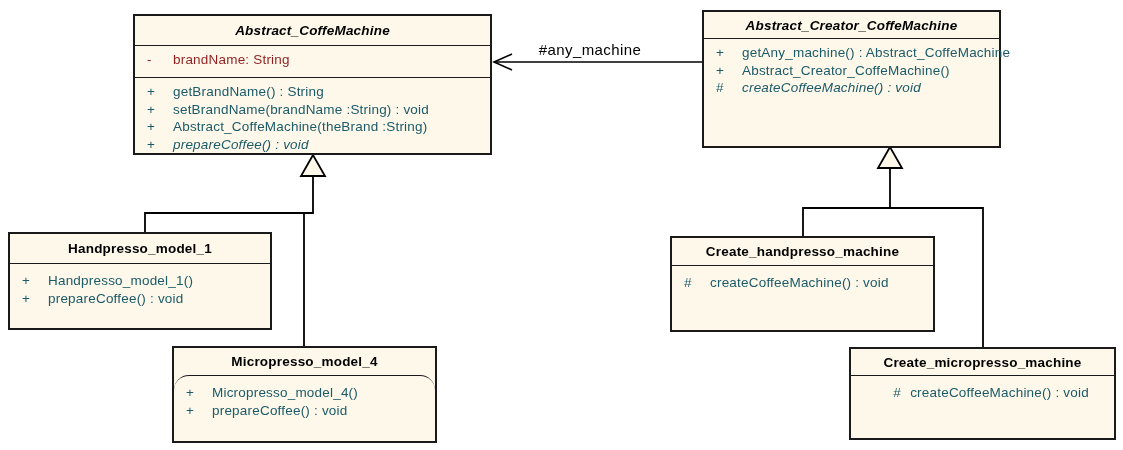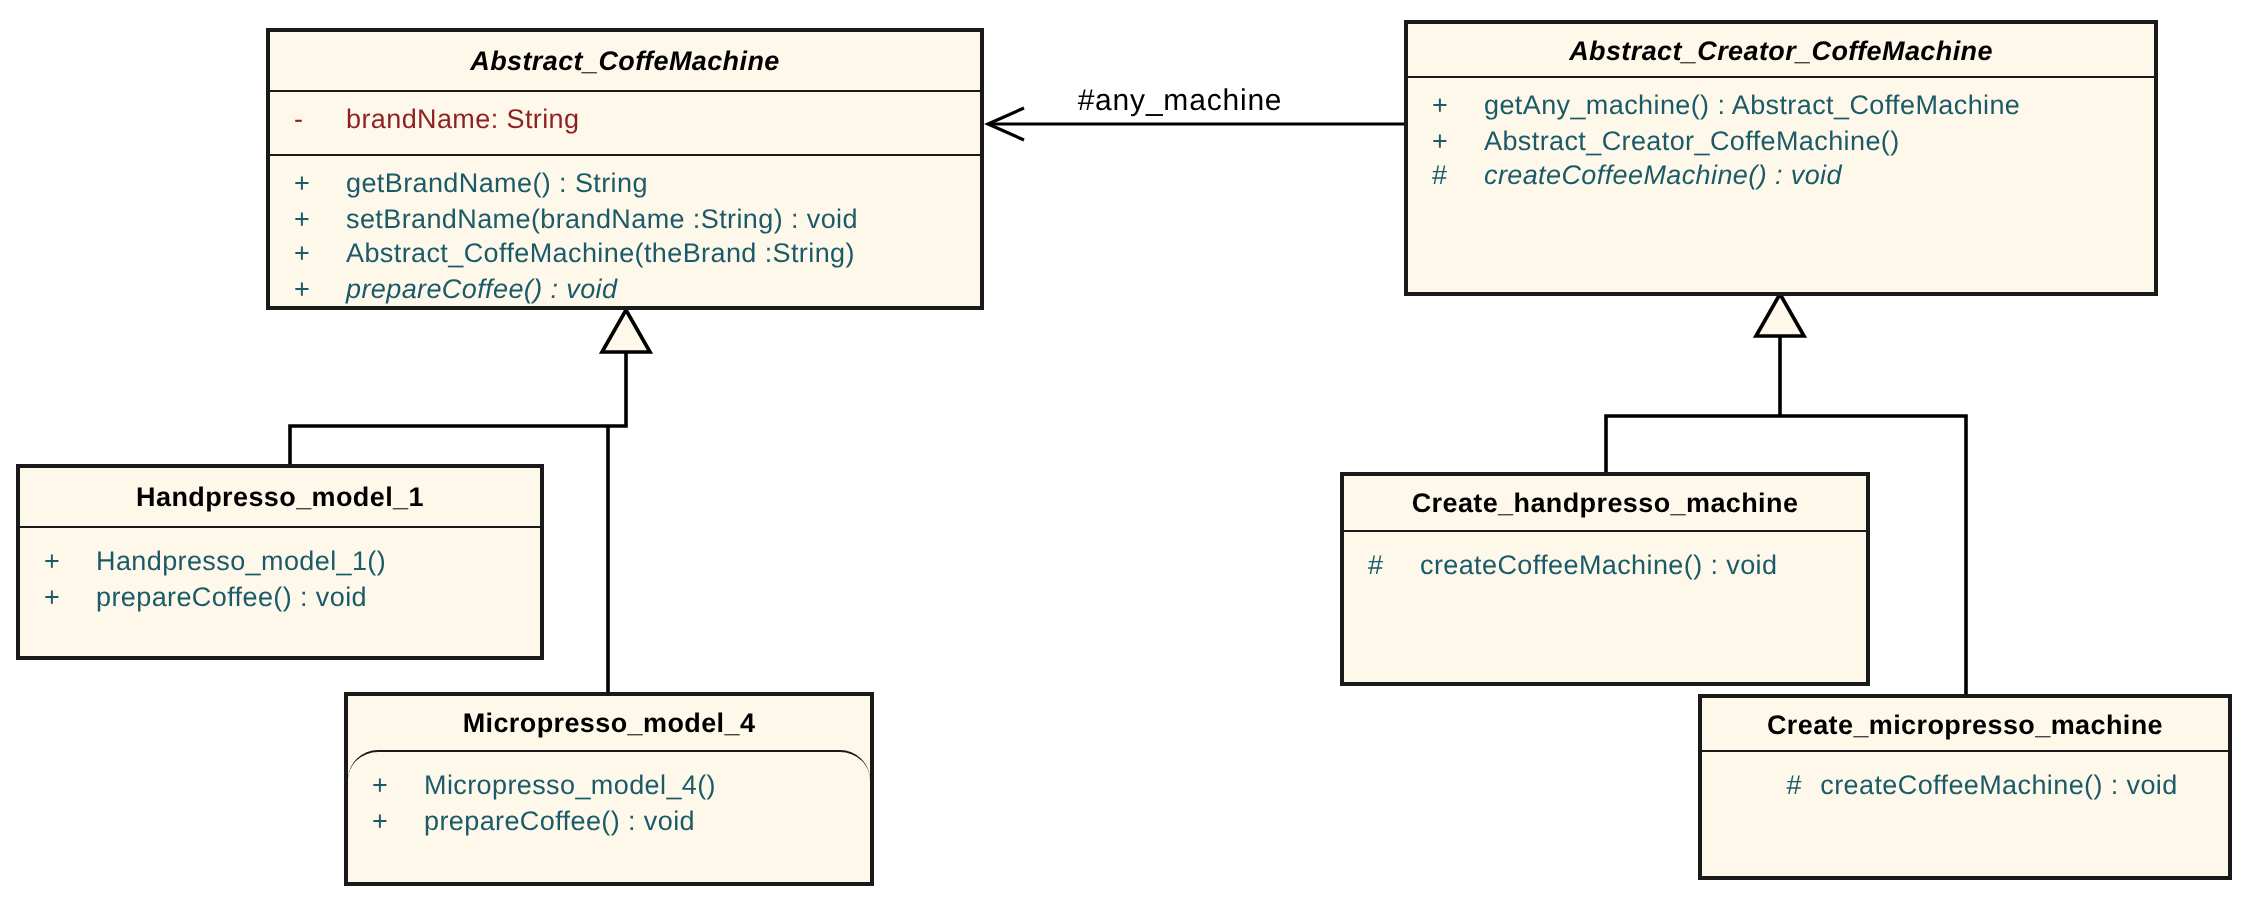--- a/index.html
+++ b/index.html
@@ -89,21 +89,21 @@
       </div>
       <div class="row op">
         <span class="vis">+</span><span class="sig">Abstract_CoffeMachine(theBrand :String)</span>
       </div>
       <div class="row op it">
         <span class="vis">+</span><span class="sig">prepareCoffee() : void</span>
       </div>
     </div>
   </div>
 
-  <div class="uml-class" style="left:702px;top:10px;width:377px;height:138px;">
+  <div class="uml-class" style="left:702px;top:10px;width:299px;height:138px;">
     <div class="uml-title abstract" style="height:26px;">Abstract_Creator_CoffeMachine</div>
     <div class="compartment grow">
       <div class="row op">
         <span class="vis">+</span><span class="sig">getAny_machine() : Abstract_CoffeMachine</span>
       </div>
       <div class="row op">
         <span class="vis">+</span><span class="sig">Abstract_Creator_CoffeMachine()</span>
       </div>
       <div class="row op it">
         <span class="vis">#</span><span class="sig">createCoffeeMachine() : void</span>
@@ -128,21 +128,21 @@
     <div class="compartment grow" style="padding-top:8px;border-radius:15px;">
       <div class="row op">
         <span class="vis">+</span><span class="sig">Micropresso_model_4()</span>
       </div>
       <div class="row op">
         <span class="vis">+</span><span class="sig">prepareCoffee() : void</span>
       </div>
     </div>
   </div>
 
-  <div class="uml-class" style="left:670px;top:236px;width:265px;height:107px;">
+  <div class="uml-class" style="left:670px;top:236px;width:265px;height:96px;">
     <div class="uml-title" style="height:27px;">Create_handpresso_machine</div>
     <div class="compartment grow" style="padding-top:8px;">
       <div class="row op">
         <span class="vis">#</span><span class="sig">createCoffeeMachine() : void</span>
       </div>
     </div>
   </div>
 
   <div class="uml-class" style="left:849px;top:347px;width:267px;height:93px;text-align:center;">
     <div class="uml-title" style="height:26px;">Create_micropresso_machine</div>

